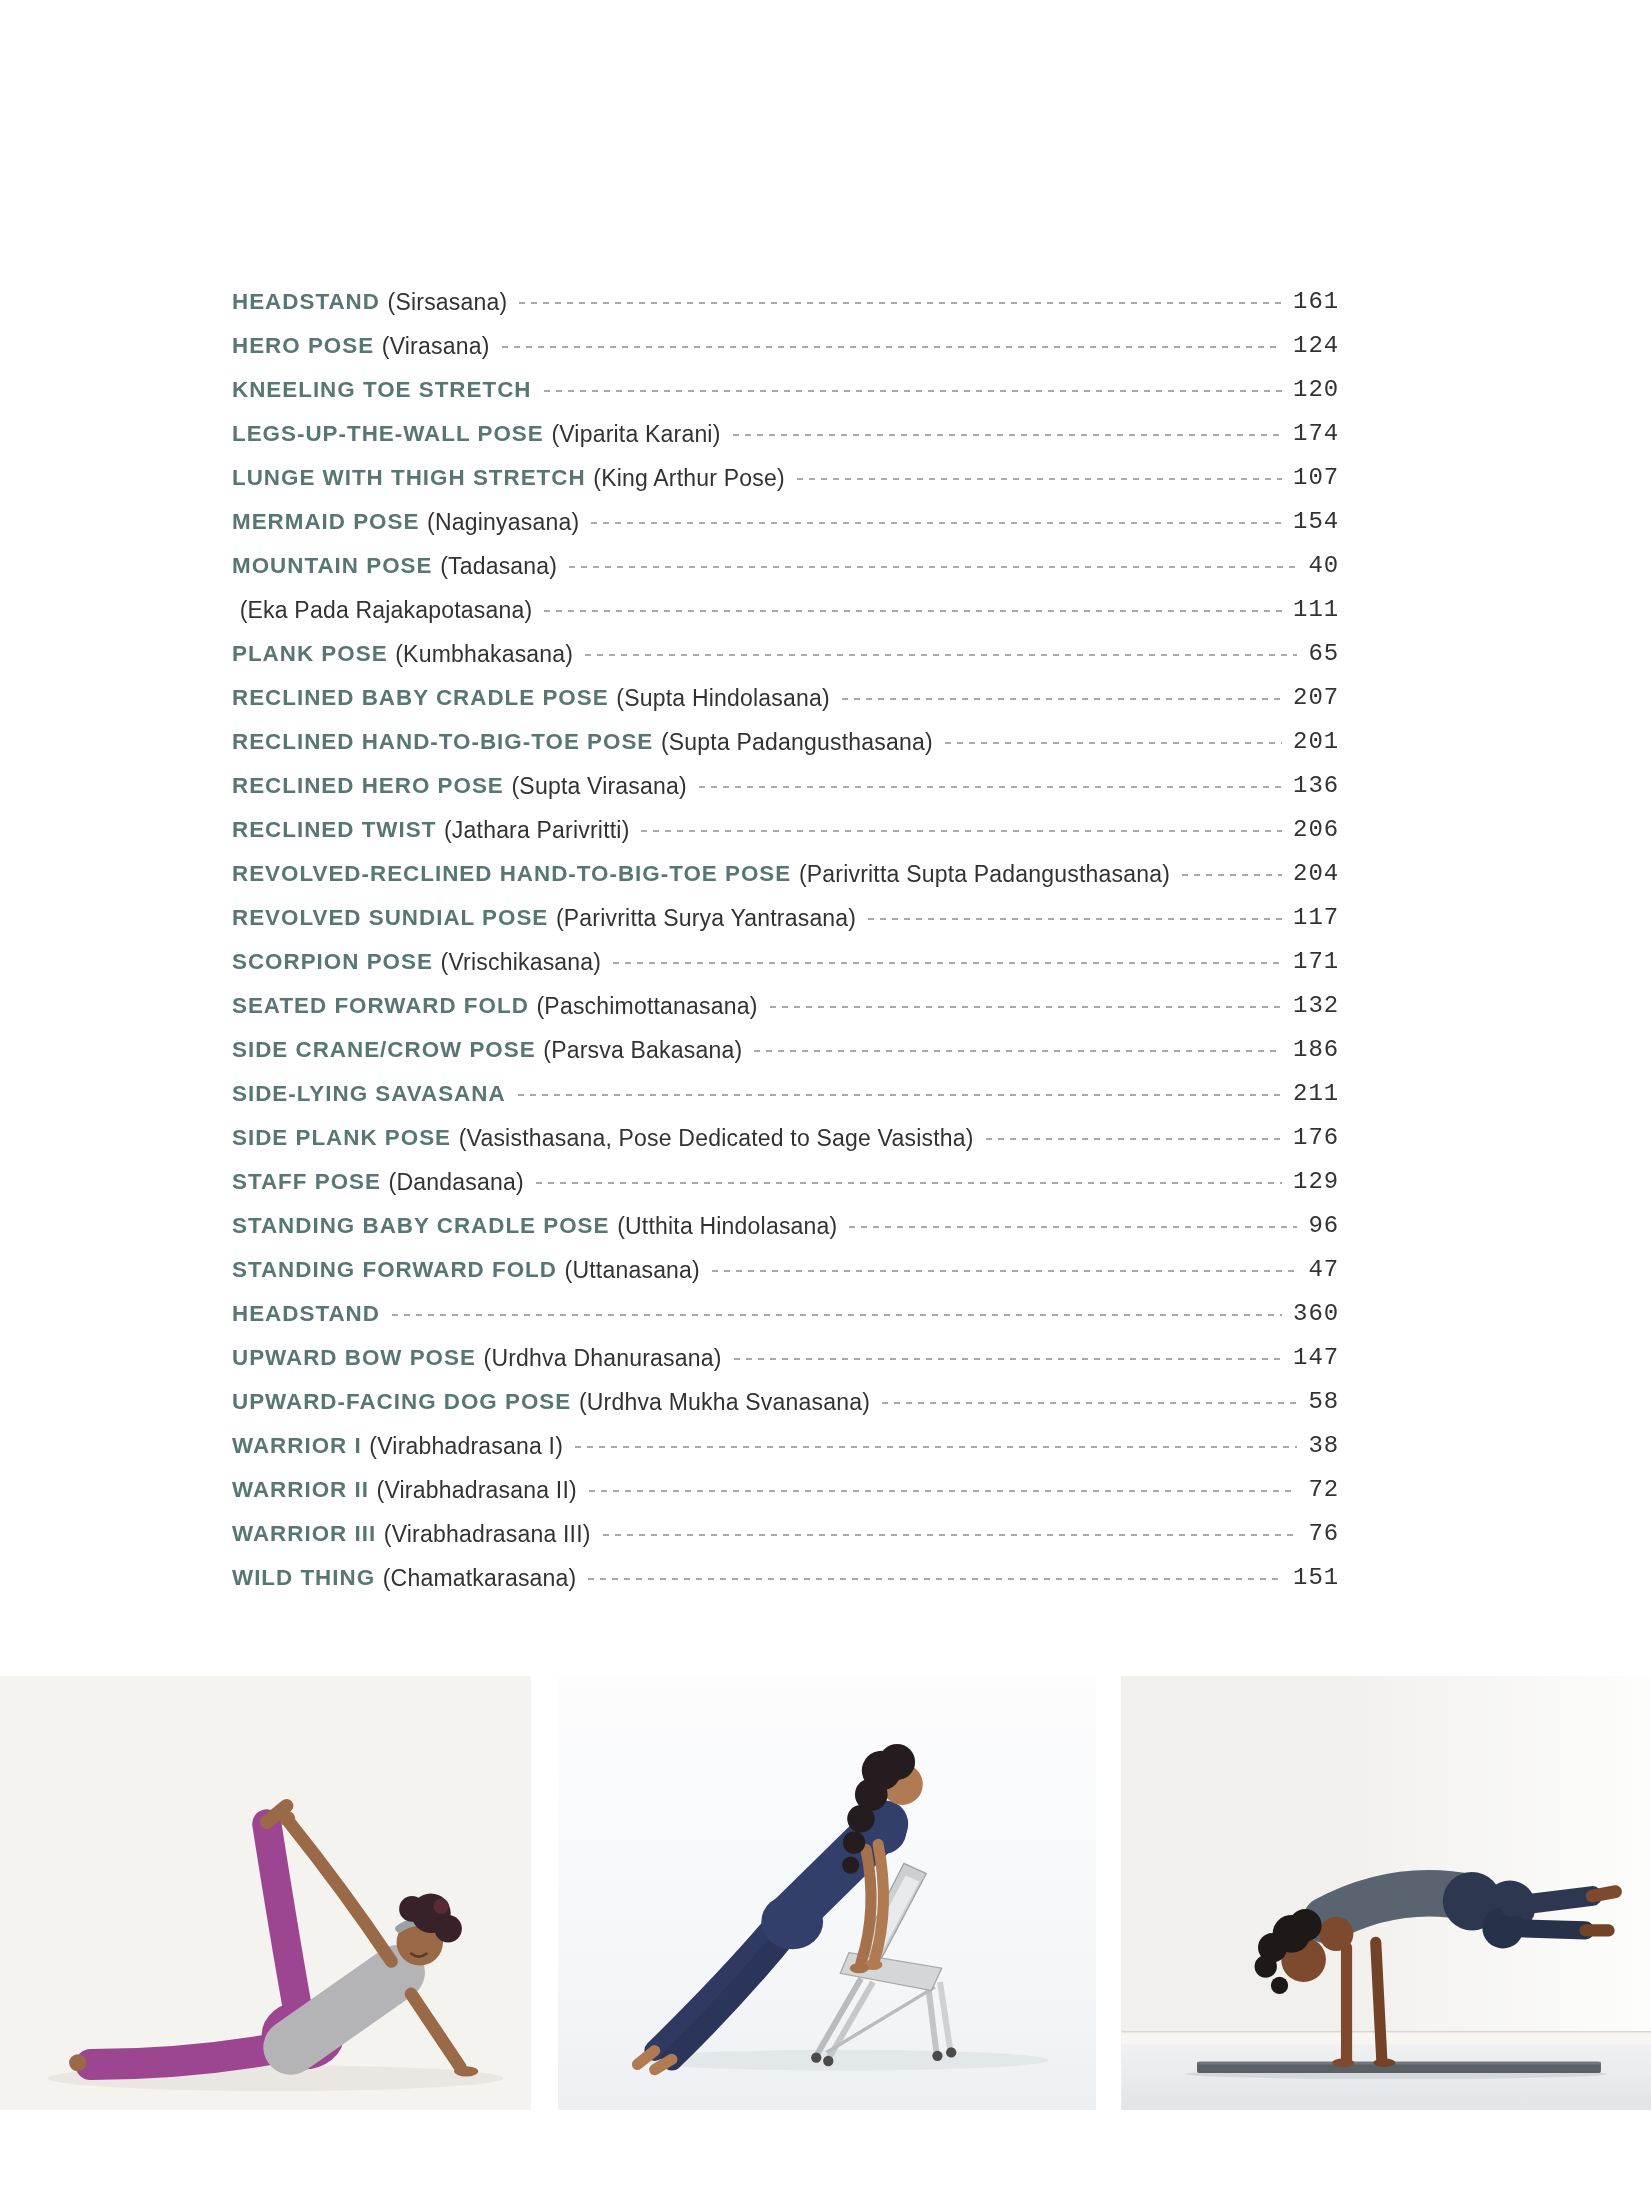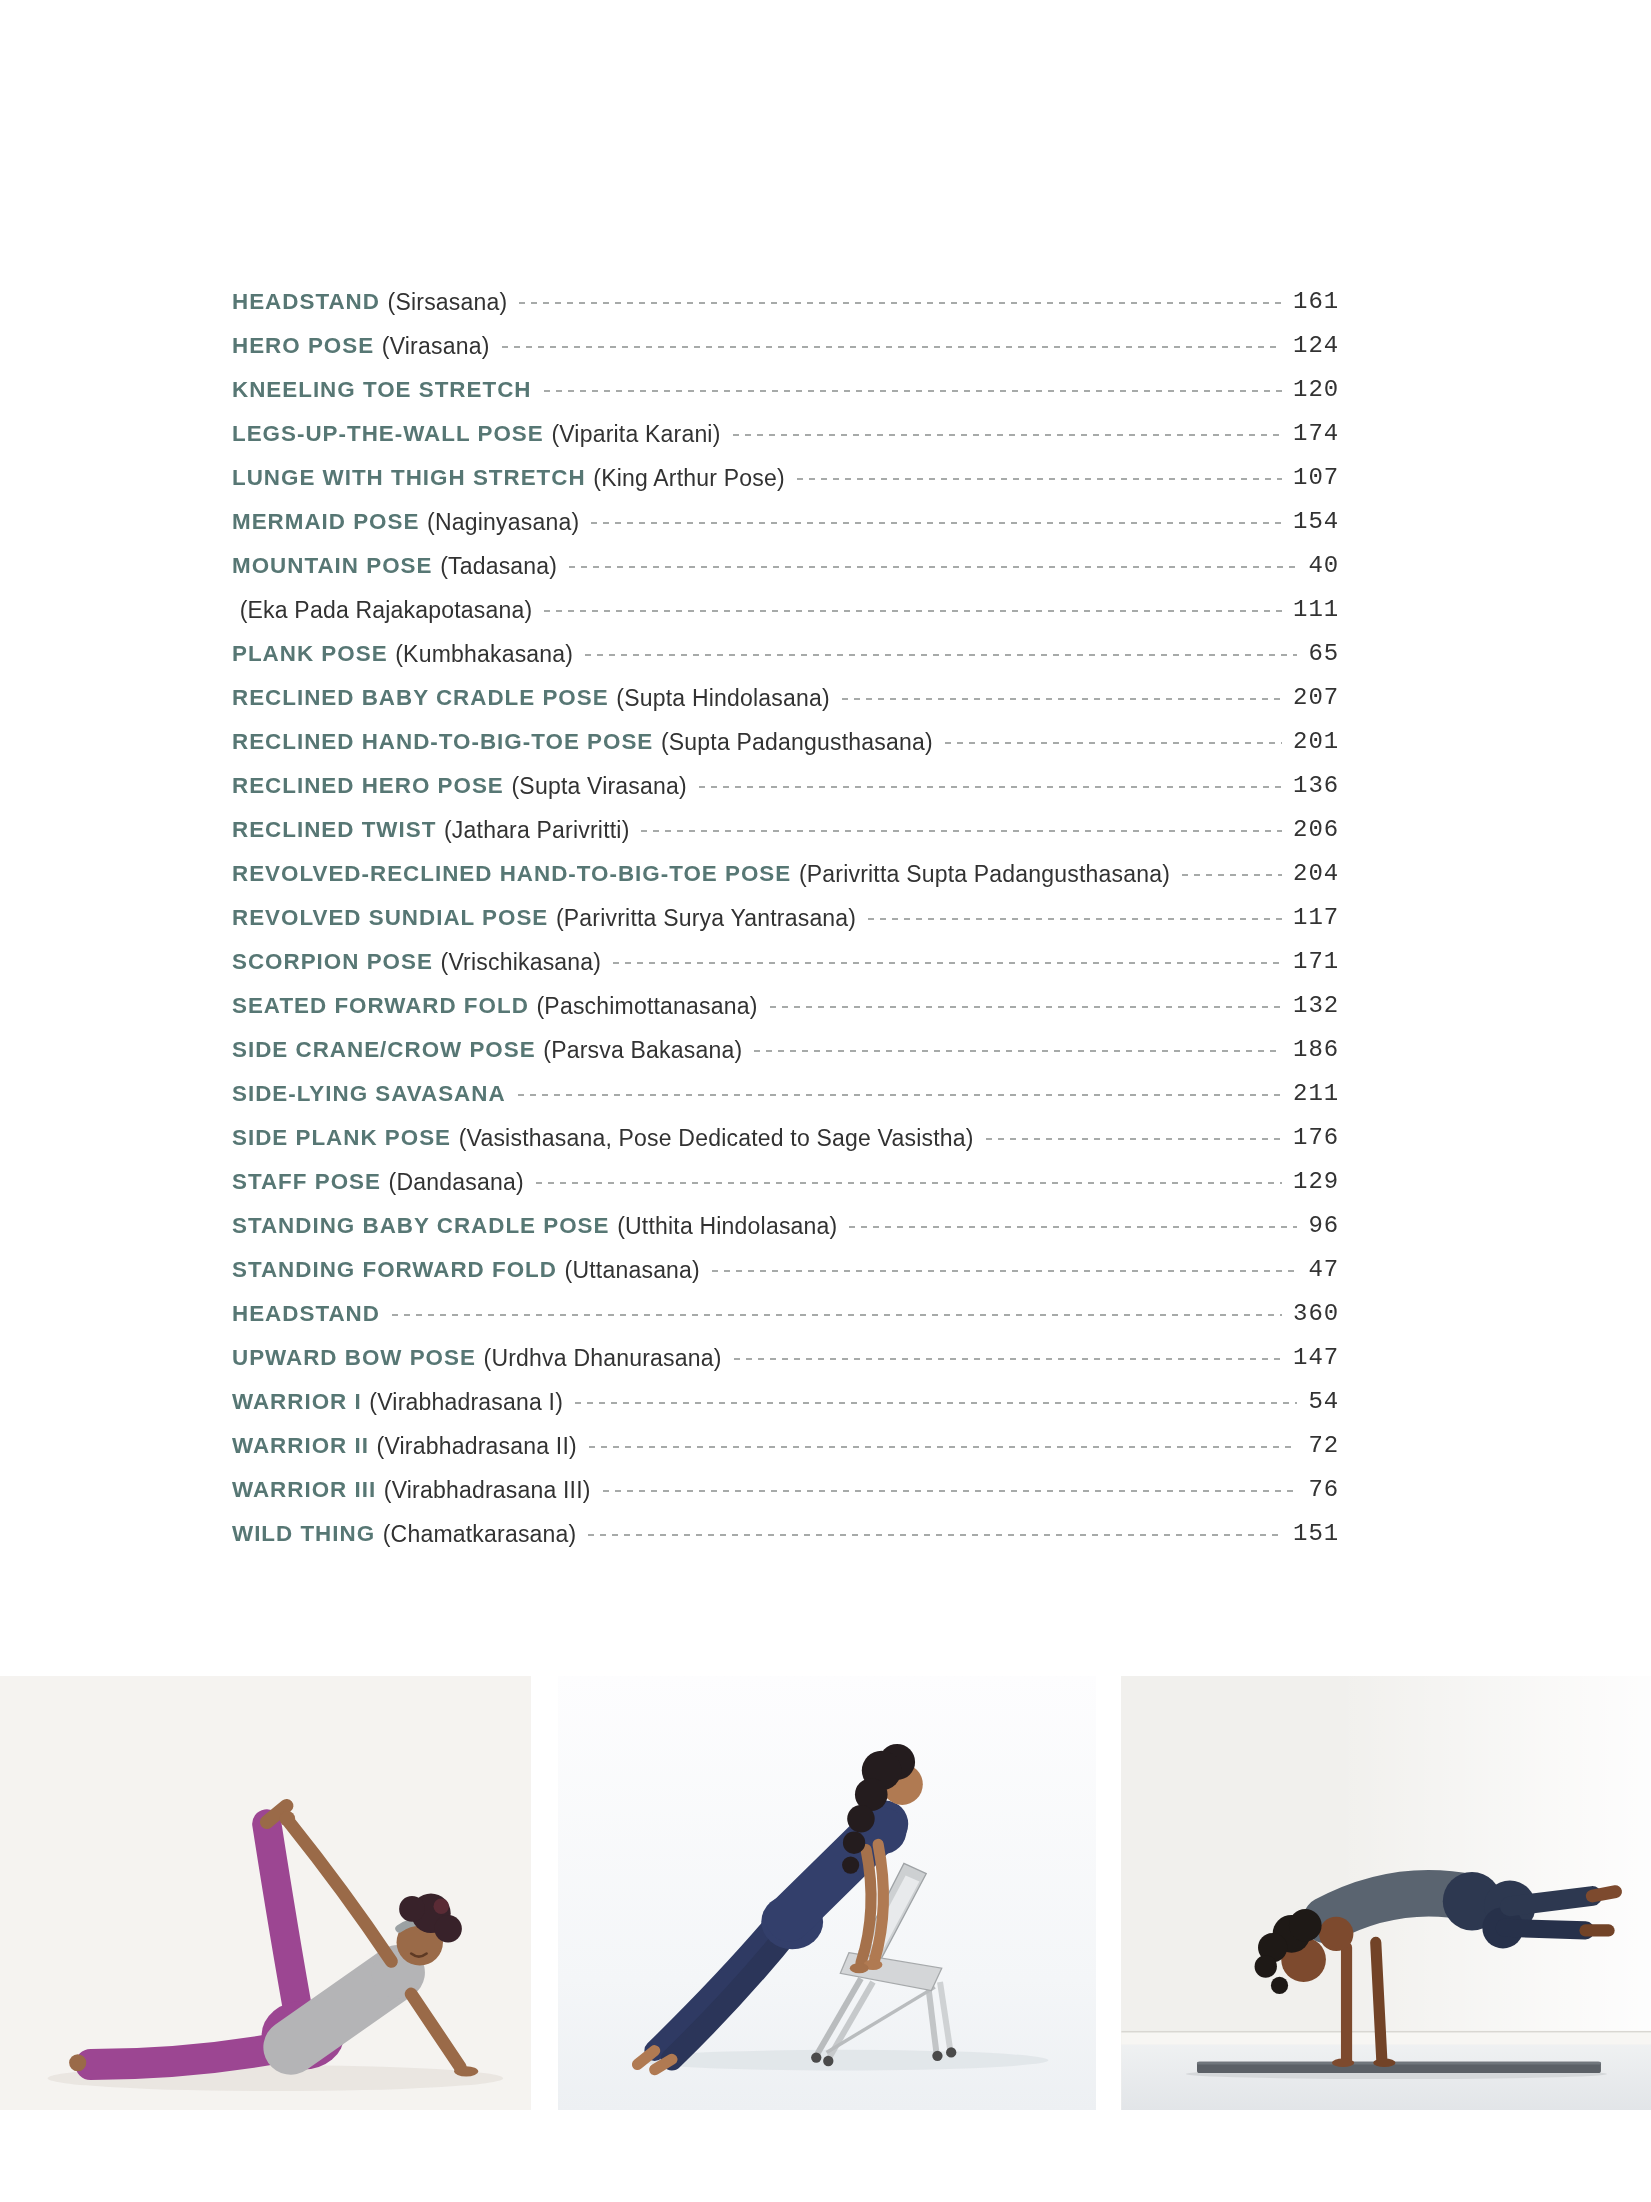--- a/index.html
+++ b/index.html
@@ -187,24 +187,30 @@
     <span class="leader"></span>
     <span class="num">360</span>
   </li>
     <li class="row">
     <span class="pose">UPWARD BOW POSE</span>
     <span class="alt">(Urdhva Dhanurasana)</span>
     <span class="leader"></span>
     <span class="num">147</span>
   </li>
     <li class="row">
+    <span class="pose">UPWARD-FACING DOG POSE</span>
+    <span class="alt">(Urdhva Mukha Svanasana)</span>
+    <span class="leader"></span>
+    <span class="num">58</span>
+  </li>
+    <li class="row">
     <span class="pose">WARRIOR I</span>
     <span class="alt">(Virabhadrasana I)</span>
     <span class="leader"></span>
-    <span class="num">54</span>
+    <span class="num">38</span>
   </li>
     <li class="row">
     <span class="pose">WARRIOR II</span>
     <span class="alt">(Virabhadrasana II)</span>
     <span class="leader"></span>
     <span class="num">72</span>
   </li>
     <li class="row">
     <span class="pose">WARRIOR III</span>
     <span class="alt">(Virabhadrasana III)</span>

